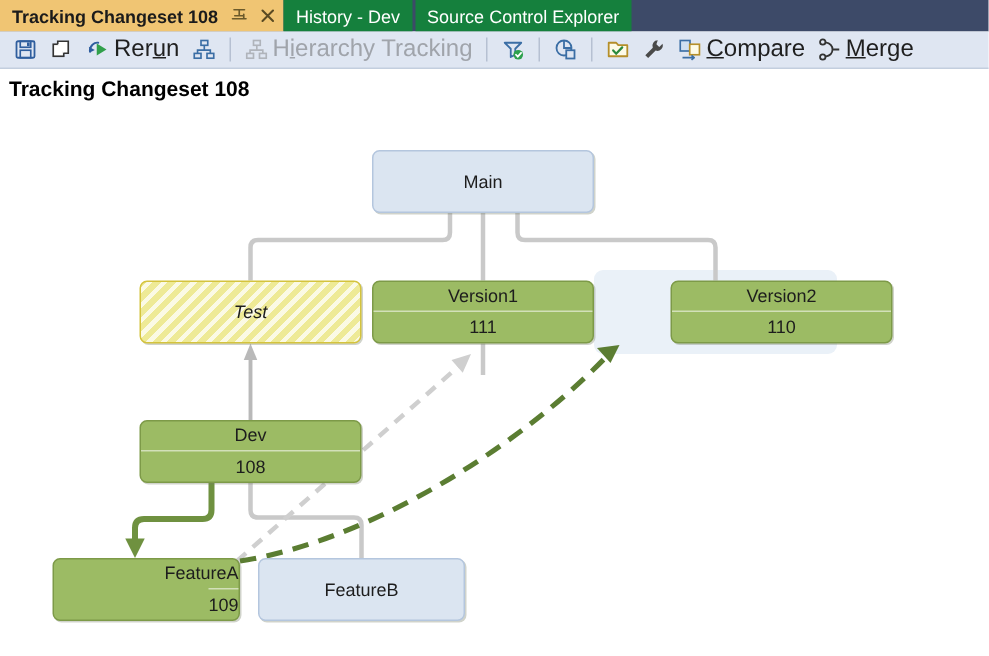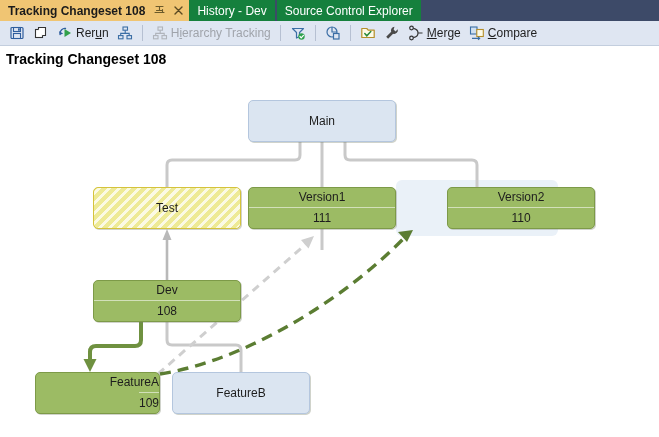--- a/index.html
+++ b/index.html
@@ -30,21 +30,21 @@
   .ticon{width:13px;height:13px;display:block;}
 
   
   .toolbar{
     position:absolute;left:0;top:21px;width:659px;height:25px;
     background:#dfe6f2;border-bottom:1px solid #c3cede;
     display:flex;align-items:center;padding-left:5px;box-sizing:border-box;
   }
   .tb-btn{
     display:flex;align-items:center;height:21px;padding:0 4px;gap:3px;
-    font-size:12px;color:#1f1f1f;border-radius:2px;white-space:nowrap;
+    font-size:16px;color:#1f1f1f;border-radius:2px;white-space:nowrap;
   }
   .tb-btn.disabled{color:#a0a4ab;}
   .tb-btn .lbl u{text-decoration:underline;}
   .sep{width:1px;height:16px;background:#b6c0d2;margin:0 5px;}
   .ico{width:16px;height:16px;display:block;flex:none;}
 
   
   .titlebar{
     position:absolute;left:0;top:46px;width:659px;height:26px;
     background:#ffffff;display:flex;align-items:center;
@@ -220,38 +220,38 @@
       <span class="ico">
         <svg viewBox="0 0 16 16" width="16" height="16">
           <path d="M10.5 1.8a3.6 3.6 0 0 0-3.3 5l-5 5 1.9 1.9 5-5a3.6 3.6 0 0 0 4.6-4.5l-2.2 2.2-1.9-1.9z" fill="#4a4a4a"></path>
         </svg>
       </span>
     </div>
 
     <div class="tb-btn">
       <span class="ico">
         <svg viewBox="0 0 16 16" width="16" height="16">
+          <rect x="1.5" y="2" width="6.5" height="7" fill="#cfe0f2" stroke="#3b6ea5" stroke-width="1.1"></rect>
+          <rect x="7.8" y="4.5" width="6.5" height="7" fill="#fdfbe8" stroke="#b58f2a" stroke-width="1.1"></rect>
+          <path d="M3 13.4h7.5M9 11.9l1.8 1.5-1.8 1.5" fill="none" stroke="#3b6ea5" stroke-width="1.1" stroke-linejoin="round"></path>
+        </svg>
+      </span>
+      <span class="lbl"><u>C</u>ompare</span>
+    </div>
+
+    <div class="tb-btn">
+      <span class="ico">
+        <svg viewBox="0 0 16 16" width="16" height="16">
           <circle cx="3.5" cy="3" r="1.8" fill="none" stroke="#333" stroke-width="1.2"></circle>
           <circle cx="3.5" cy="13" r="1.8" fill="none" stroke="#333" stroke-width="1.2"></circle>
           <path d="M5.3 3.3C9 4 10 6.4 10 8M5.3 12.7C9 12 10 9.6 10 8M10 8h4.5" fill="none" stroke="#333" stroke-width="1.2"></path>
         </svg>
       </span>
       <span class="lbl"><u>M</u>erge</span>
     </div>
-
-    <div class="tb-btn">
-      <span class="ico">
-        <svg viewBox="0 0 16 16" width="16" height="16">
-          <rect x="1.5" y="2" width="6.5" height="7" fill="#cfe0f2" stroke="#3b6ea5" stroke-width="1.1"></rect>
-          <rect x="7.8" y="4.5" width="6.5" height="7" fill="#fdfbe8" stroke="#b58f2a" stroke-width="1.1"></rect>
-          <path d="M3 13.4h7.5M9 11.9l1.8 1.5-1.8 1.5" fill="none" stroke="#3b6ea5" stroke-width="1.1" stroke-linejoin="round"></path>
-        </svg>
-      </span>
-      <span class="lbl"><u>C</u>ompare</span>
-    </div>
   </div>
 
   <div class="titlebar">
     <span class="t">Tracking Changeset 108</span>
   </div>
 
   <div class="canvas">
 
     <div class="halo" style="left:396px;top:108px;width:162px;height:56px;"></div>
 
@@ -288,21 +288,21 @@
       <g fill="none" stroke="#6f9140" stroke-width="4" stroke-linejoin="round">
         <path d="M141 250 L141 268 Q141 274 135 274 L96 274 Q90 274 90 280 L90 288"></path>
       </g>
       <path d="M90 300 L83.5 287 L96.5 287 Z" fill="#6f9140"></path>
     </svg>
 
     <div class="node blue single" style="left:248px;top:28px;width:148px;height:42px;">
       <div class="nm">Main</div>
     </div>
 
-    <div class="node yellow" style="left:93px;top:115px;width:148px;height:42px;">
+    <div class="node yellow" style="left:93px;top:115px;width:148px;height:42px;font-style:italic;">
       <div class="nm">Test</div>
     </div>
 
     <div class="node green" style="left:248px;top:115px;width:148px;height:42px;">
       <div class="nm">Version1</div>
       <div class="num">111</div>
     </div>
 
     <div class="node green" style="left:403px;top:115px;width:148px;height:42px;margin-left:44px;">
       <div class="nm">Version2</div>

